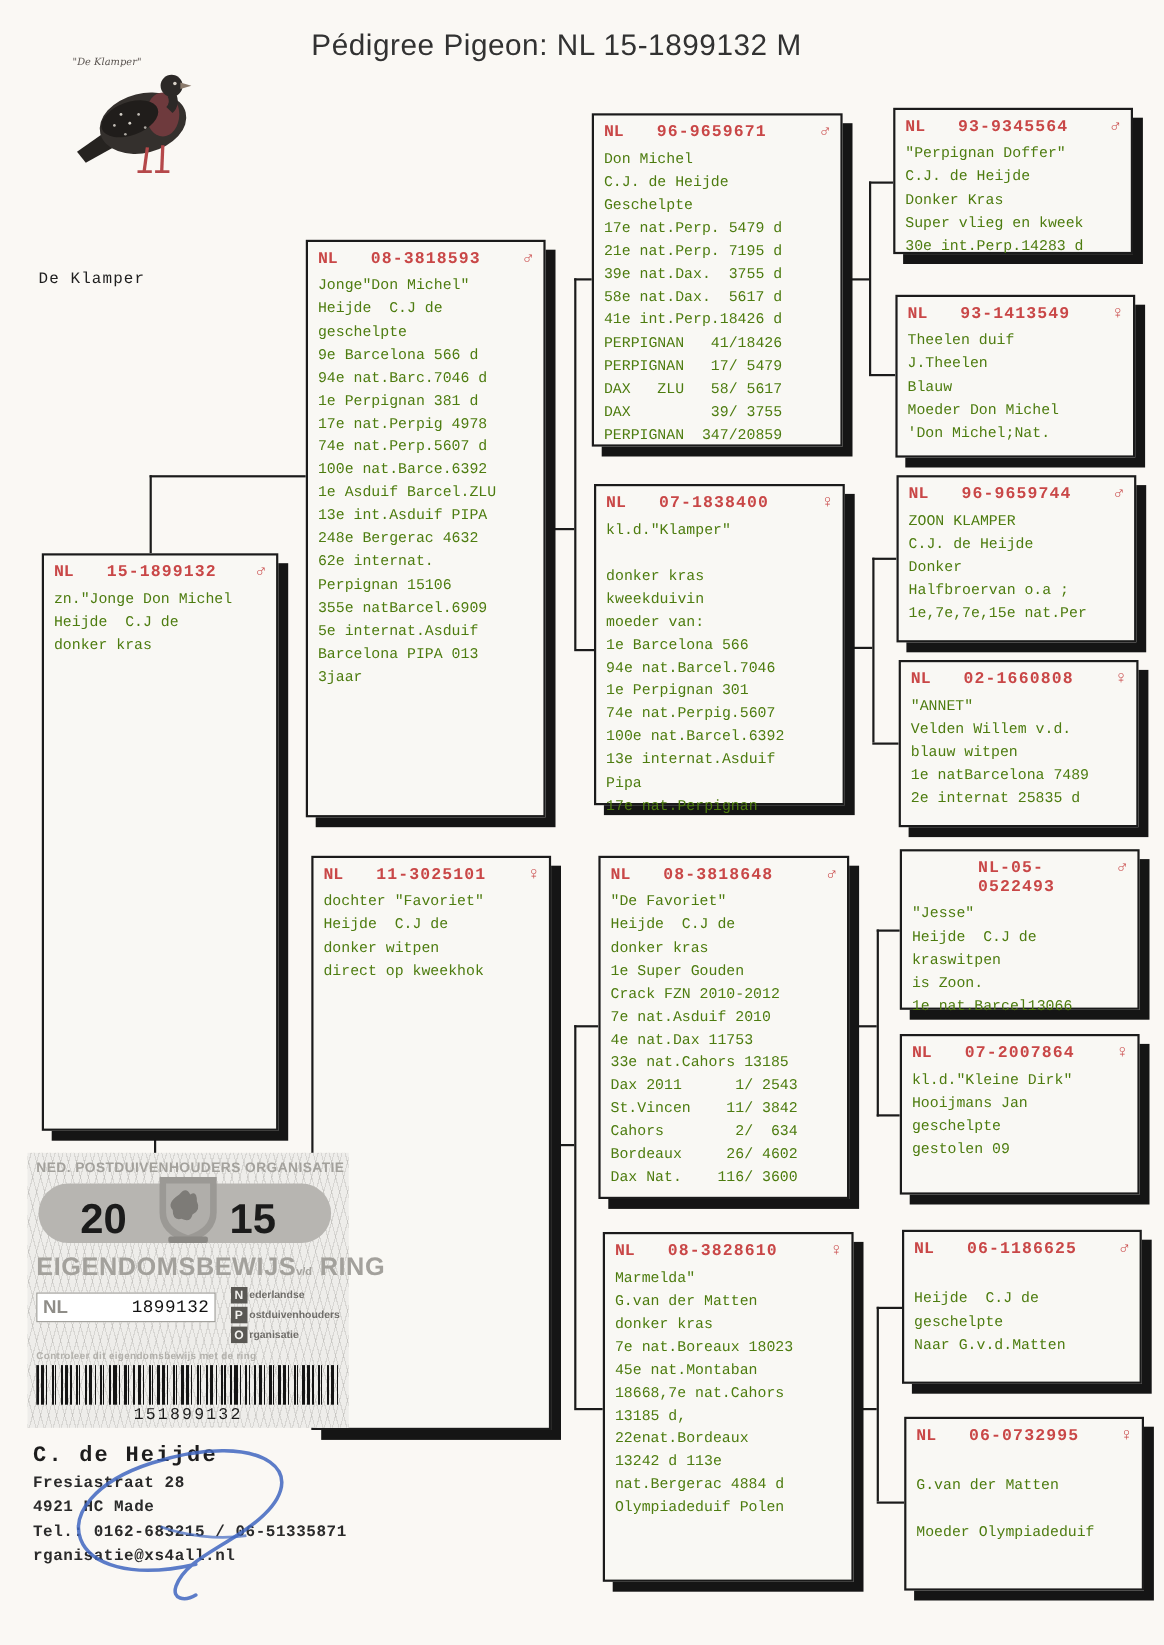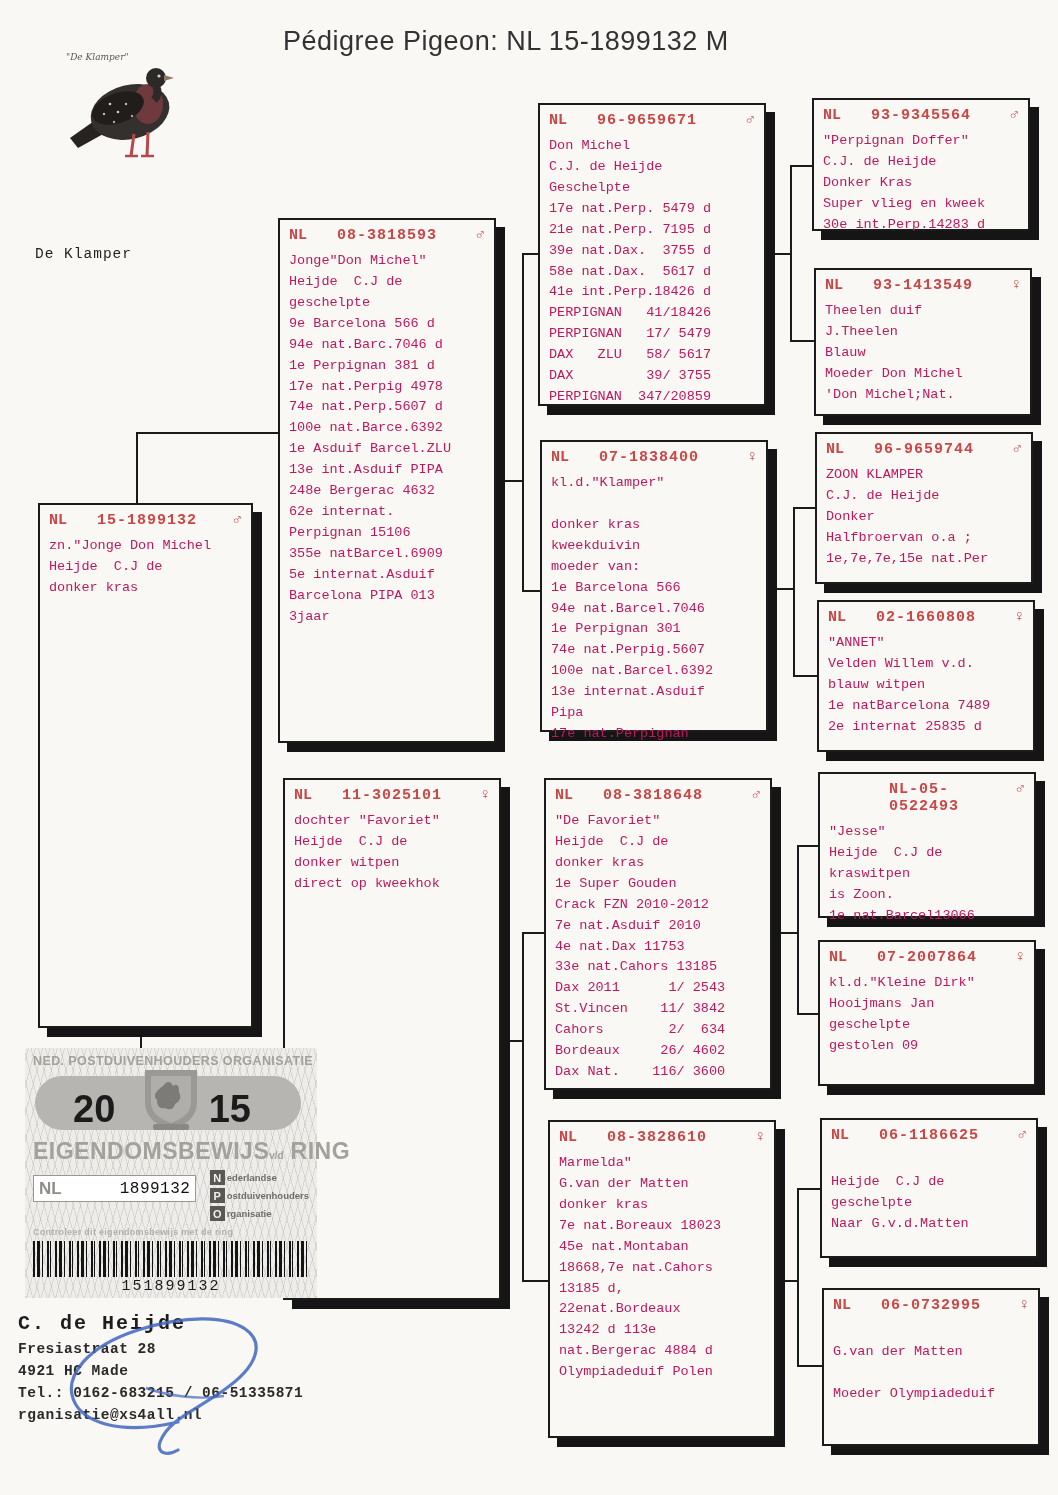--- a/index.html
+++ b/index.html
@@ -25,21 +25,21 @@
   .box{
     position:absolute;z-index:2;box-sizing:border-box;
     background:#f9f8f4;border:2px solid #1b1b1b;
     box-shadow:9px 9px 0 #151515;
     padding:6px 9px 4px 9px;
   }
   .bh{display:flex;align-items:baseline;font-weight:bold;font-size:15px;color:#c94747;margin-bottom:7px;}
   .bh .bn{margin-left:30px;letter-spacing:1px;}
   .bh .bs{margin-left:auto;font-size:16px;}
   .hdr-shift .bn{margin-left:92px;letter-spacing:1px;}
-  .bb{white-space:pre-wrap;font-size:13.5px;line-height:1.55;color:#be185d;}
+  .bb{white-space:pre-wrap;font-size:13.5px;line-height:1.55;color:#4d7c0f;}
   
   .photo{position:absolute;left:52px;top:34px;width:160px;height:160px;z-index:2;}
   .photo-caption{
     position:absolute;left:66px;top:52px;z-index:3;
     font-family:"DejaVu Serif",serif;font-style:italic;
     font-size:9px;color:#5a5450;
   }
   
   .stamp{
     position:absolute;left:25px;top:1048px;width:292px;height:250px;z-index:3;
@@ -101,21 +101,21 @@
     margin-top:4px;height:36px;background:
       repeating-linear-gradient(90deg,
         #141414 0 2px,transparent 2px 4px,
         #141414 4px 7px,transparent 7px 9px,
         #141414 9px 10px,transparent 10px 14px,
         #141414 14px 16px,transparent 16px 17px,
         #141414 17px 18px,transparent 18px 22px);
   }
   .barcode-num{font-size:15px;color:#1b1b1b;text-align:center;letter-spacing:2px;margin-top:1px;}
   
-  .owner{position:absolute;left:18px;top:1312px;z-index:3;color:#2a2a2a;}
+  .owner{position:absolute;left:30px;top:1312px;z-index:3;color:#2a2a2a;}
   .owner-name{font-size:20px;font-weight:bold;letter-spacing:2px;color:#1d1d1d;}
   .owner-line{font-size:14.5px;margin-top:6px;letter-spacing:.5px;font-weight:bold;}
   .scribble{position:absolute;left:28px;top:1292px;z-index:4;pointer-events:none;}
   .footer{
     position:absolute;left:893px;top:1549px;z-index:2;
     font-size:11px;font-weight:bold;font-style:italic;color:#7c1d1d;letter-spacing:.5px;
   }
 </style>
 </head>
 <body>

